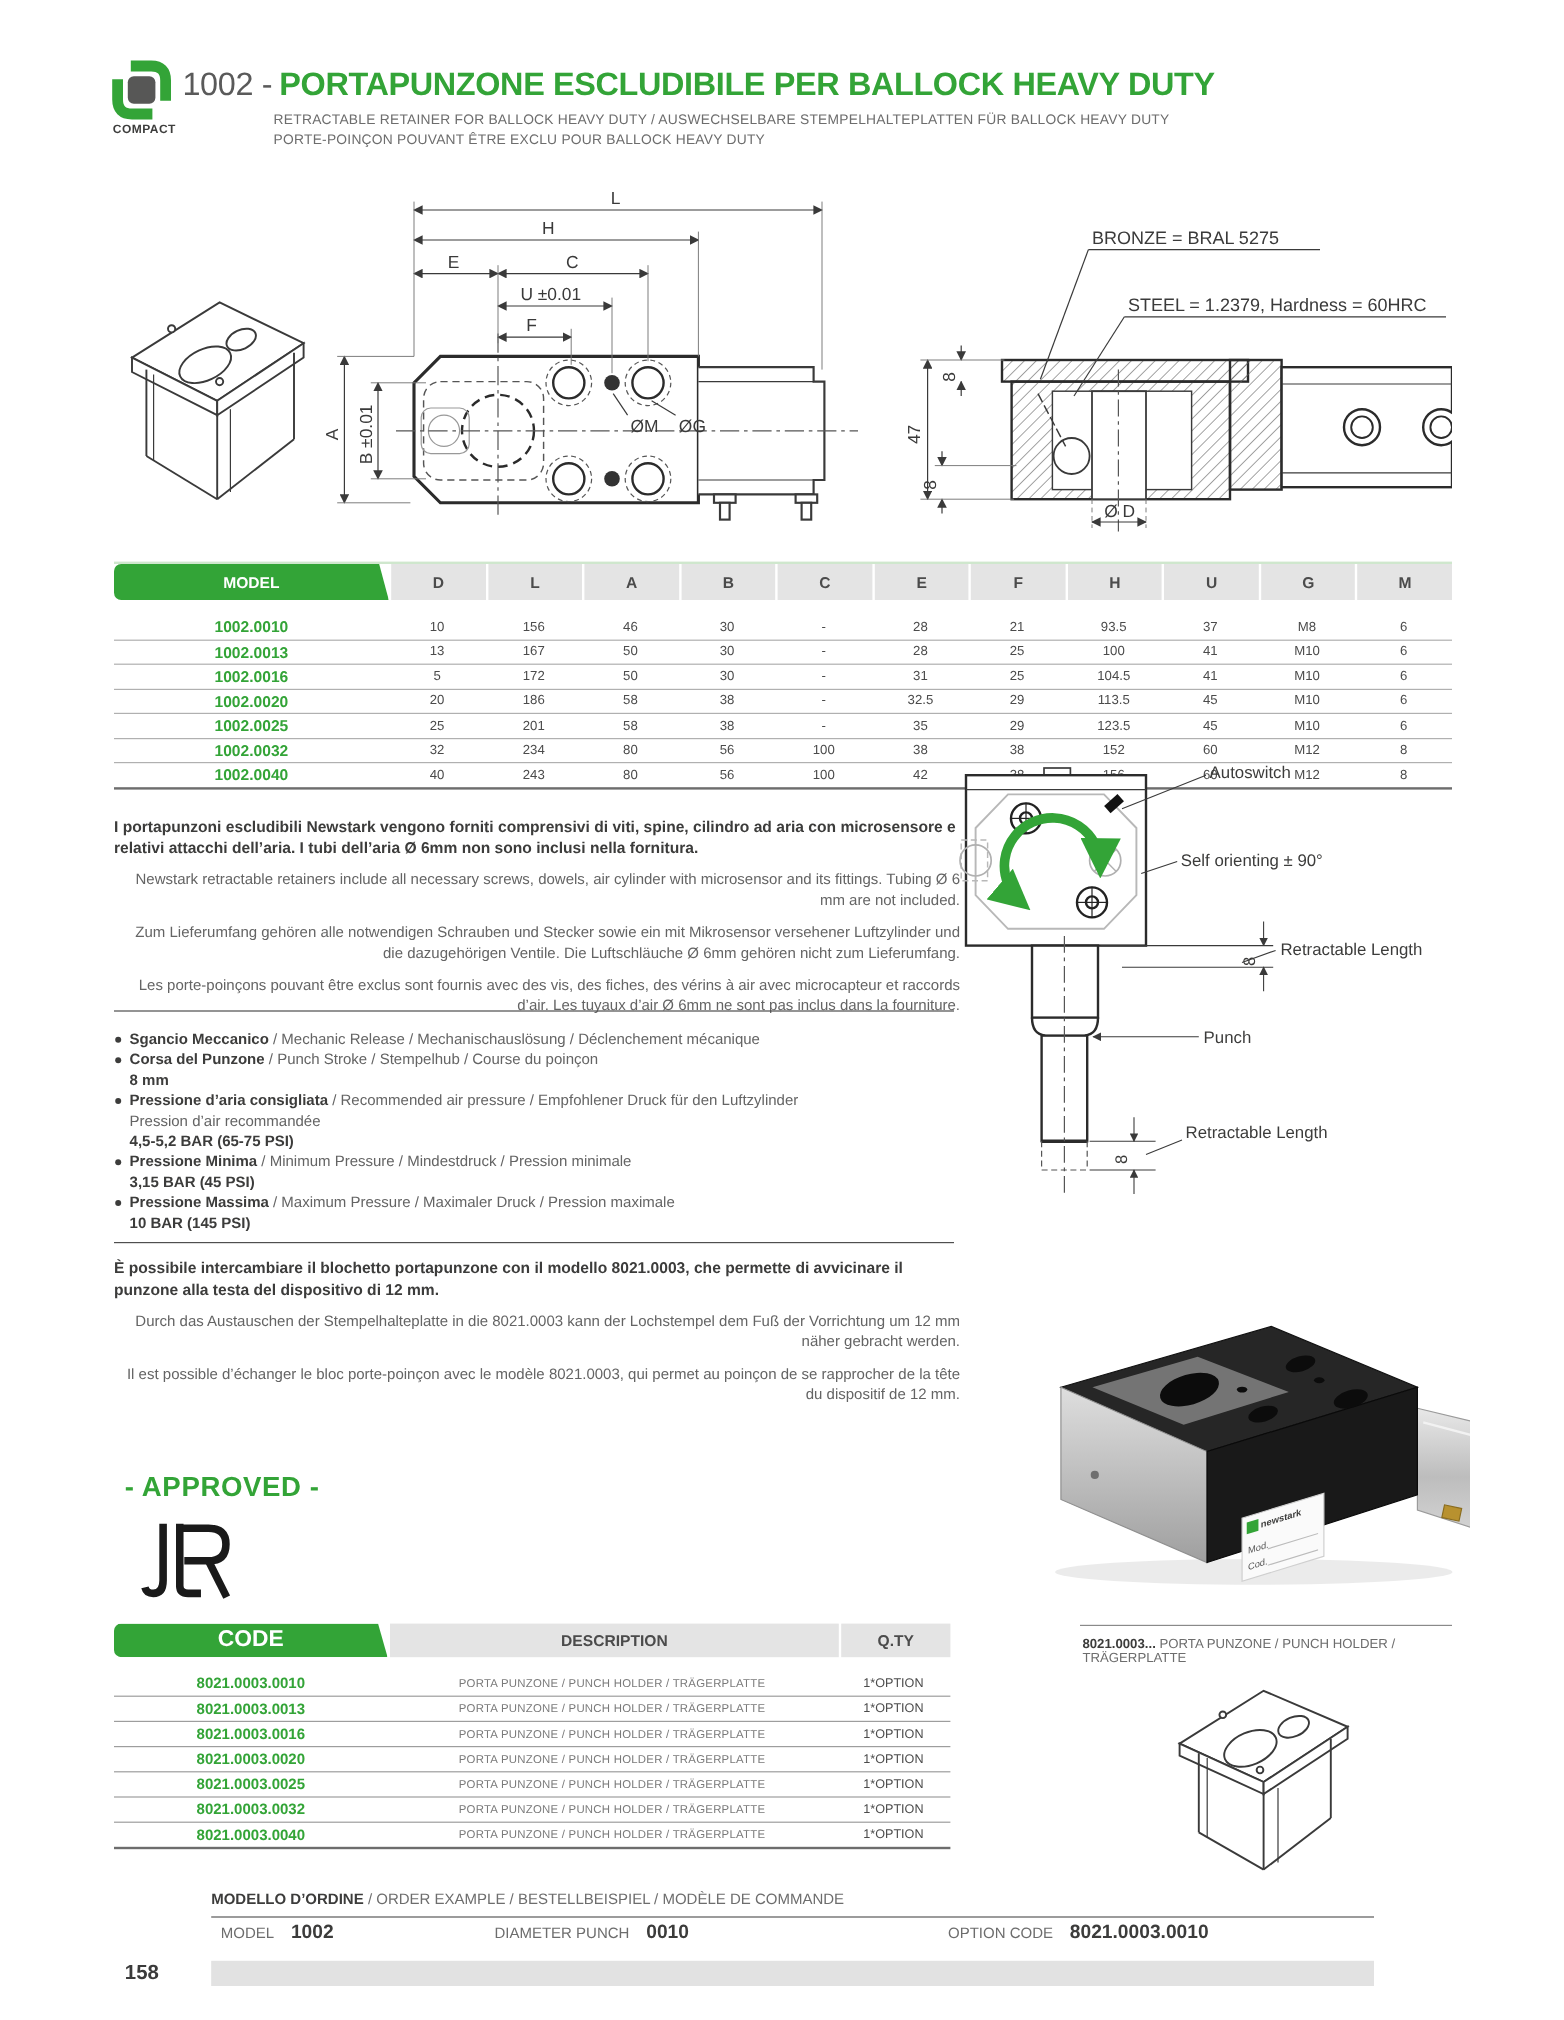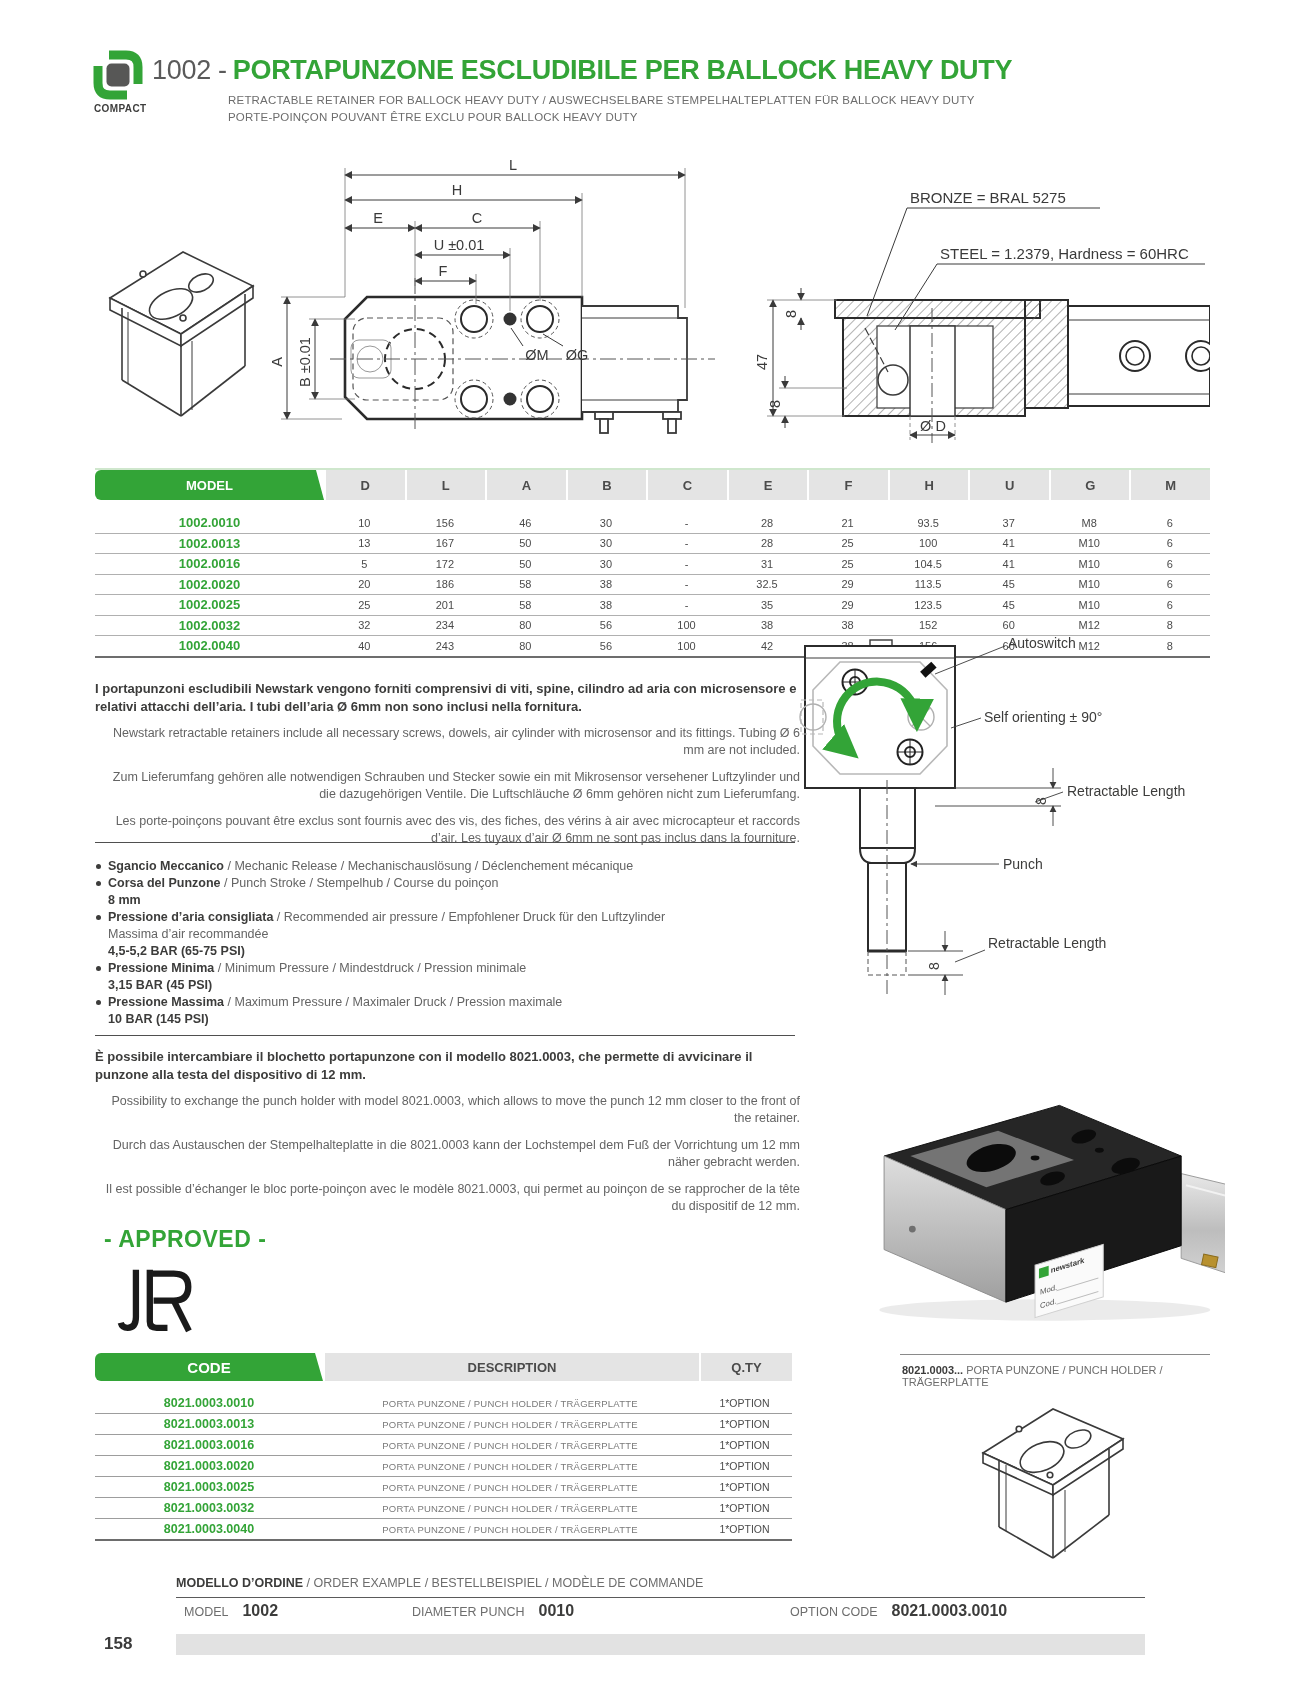--- a/index.html
+++ b/index.html
@@ -44,21 +44,21 @@
   
   .side-svg{position:absolute;left:795px;top:630px;width:420px;height:380px;}
   .photo-svg{position:absolute;left:850px;top:1045px;width:375px;height:300px;}
   .cap-rule{position:absolute;left:900px;top:1354px;width:310px;border-top:1px solid #8a8a8a;}
   .caption{position:absolute;left:902px;top:1364px;width:320px;font-size:11px;color:#6d6d6d;}
   .caption b{color:#3c3c3b;}
   .mini-svg{position:absolute;left:975px;top:1395px;width:160px;height:175px;}
   
   .opt-table{position:absolute;left:95px;top:1353px;width:697px;}
   .o-head{display:flex;gap:2px;height:28px;}
-  .o-code{width:228px;background:#33a437;color:#fff;font-weight:bold;font-size:15px;
+  .o-code{width:228px;background:#33a437;color:#fff;font-weight:bold;font-size:19px;
       display:flex;align-items:center;justify-content:center;border-radius:6px 0 0 6px;
       clip-path:polygon(0 0,96.5% 0,100% 100%,0 100%);}
   .o-desc{width:374px;background:#e4e4e4;color:#4b4b4b;font-weight:bold;font-size:13px;display:flex;align-items:center;justify-content:center;}
   .o-qty{flex:1;background:#e4e4e4;color:#4b4b4b;font-weight:bold;font-size:13px;display:flex;align-items:center;justify-content:center;}
   .o-body{margin-top:12px;}
   .o-row{display:flex;height:20px;align-items:center;border-bottom:1px solid #9d9d9d;}
   .o-row:last-child{border-bottom:2px solid #6d6d6d;}
   .o-row .oc{width:228px;text-align:center;color:#33a437;font-weight:bold;font-size:12.5px;}
   .o-row .od{width:374px;text-align:center;font-size:9.5px;color:#7a7a7a;letter-spacing:.2px;}
   .o-row .oq{flex:1;text-align:center;font-size:10.5px;color:#4b4b4b;}
@@ -385,38 +385,37 @@
     <ul class="features">
       <li>
         <b>Sgancio Meccanico</b><span> / Mechanic Release / Mechanischauslösung / Déclenchement mécanique</span>
       </li>
       <li>
         <b>Corsa del Punzone</b><span> / Punch Stroke / Stempelhub / Course du poinçon</span>
         <div class="fval">8 mm</div>
       </li>
       <li>
         <b>Pressione d’aria consigliata</b><span> / Recommended air pressure / Empfohlener Druck für den Luftzylinder</span>
-        <div class="fsub">Massima d’air recommandée</div>
+        <div class="fsub">Pression d’air recommandée</div>
         <div class="fval">4,5-5,2 BAR (65-75 PSI)</div>
       </li>
       <li>
         <b>Pressione Minima</b><span> / Minimum Pressure / Mindestdruck / Pression minimale</span>
         <div class="fval">3,15 BAR (45 PSI)</div>
       </li>
       <li>
         <b>Pressione Massima</b><span> / Maximum Pressure / Maximaler Druck / Pression maximale</span>
         <div class="fval">10 BAR (145 PSI)</div>
       </li>
     </ul>
   </div>
   <div class="divider" style="top:1035px;"></div>
 
   <div class="ltext" style="top:1048px;">
     <p class="dark">È possibile intercambiare il blochetto portapunzone con il modello 8021.0003, che permette di avvicinare il punzone alla testa del dispositivo di 12 mm.</p>
-    <p class="body">Possibility to exchange the punch holder with model 8021.0003, which allows to move the punch 12 mm closer to the front of the retainer.</p>
     <p class="body">Durch das Austauschen der Stempelhalteplatte in die 8021.0003 kann der Lochstempel dem Fuß der Vorrichtung um 12 mm näher gebracht werden.</p>
     <p class="body">Il est possible d’échanger le bloc porte-poinçon avec le modèle 8021.0003, qui permet au poinçon de se rapprocher de la tête du dispositif de 12 mm.</p>
   </div>
 
   <div class="approved">- APPROVED -</div>
   <div class="jlr">
     <svg width="82" height="92" viewBox="0 0 130 105">
       <g fill="none" stroke="#1a1a1a" stroke-width="10">
         <path d="M30,3 V78 Q30,95 17,95 Q8,95 6,87"></path>
         <path d="M52,3 V85 Q52,95 63,95 H80"></path>

